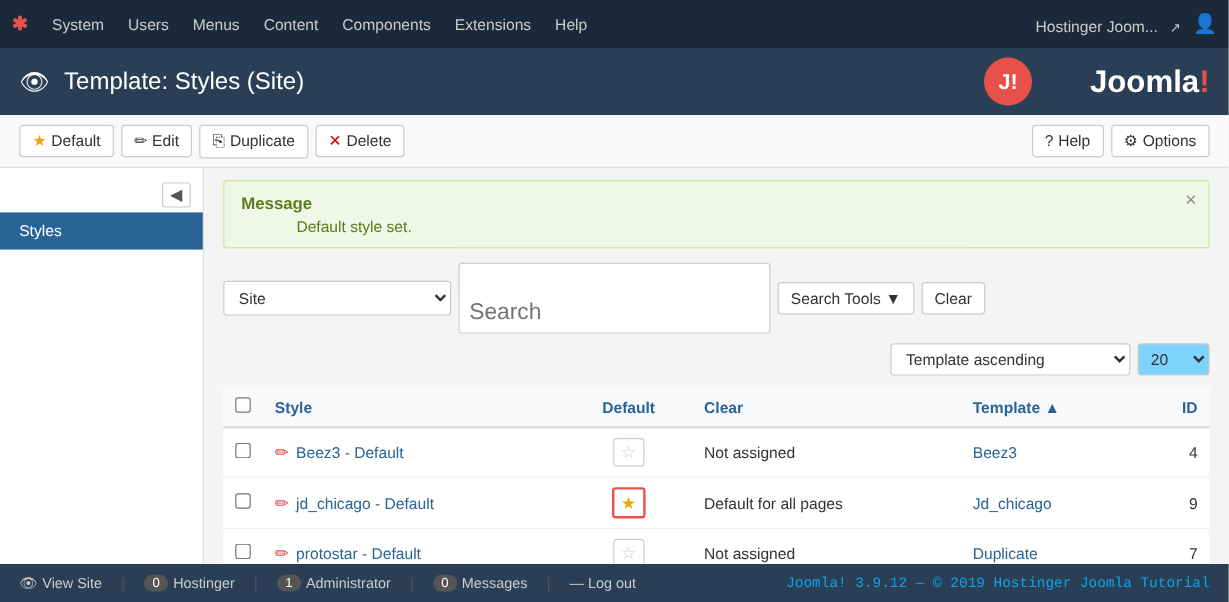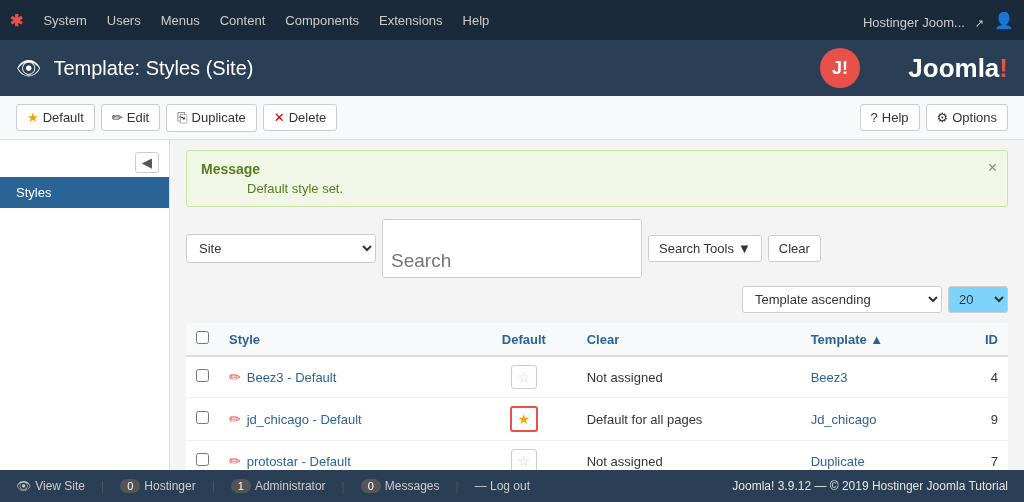--- a/index.html
+++ b/index.html
@@ -357,22 +357,23 @@
       border-radius: 10px;
       padding: 1px 7px;
       font-size: 11px;
       color: #fff;
     }
     .footer-sep {
       color: #555;
     }
     .footer-right {
       margin-left: auto;
-      color: #e5e5e5;
+      color: #0ea5e9;
       font-size: 12px;
+      font-family: Liberation Mono, monospace;
     }
   </style>
 </head>
 <body>
 
 <div class="top-nav">
   <span class="joomla-logo-small">✱</span>
   <span class="nav-item">System</span>
   <span class="nav-item">Users</span>
   <span class="nav-item">Menus</span>

